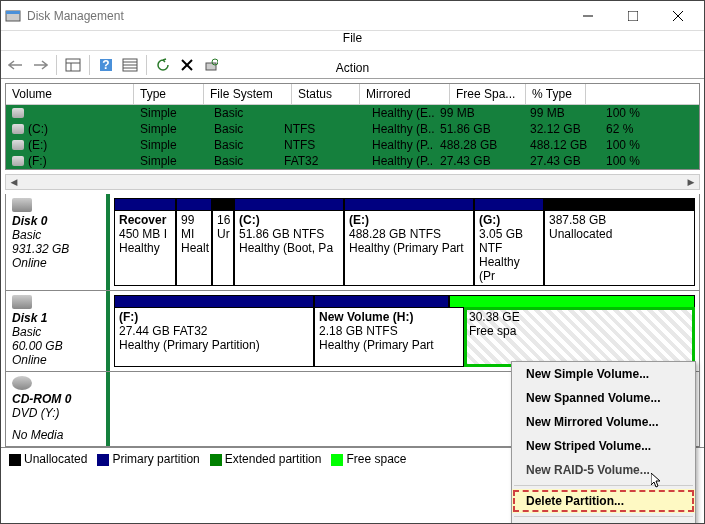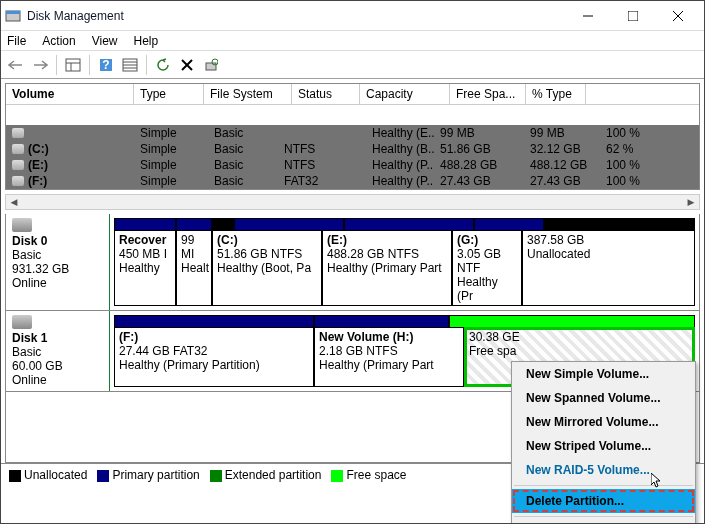--- a/index.html
+++ b/index.html
@@ -1,66 +1,66 @@
 <!DOCTYPE html>
 <html><head>
 <meta charset="utf-8">
 <style>
 * { margin: 0; padding: 0; box-sizing: border-box; font-family: "Segoe UI", Tahoma, sans-serif; font-size: 12px; }
 body { background: #fff; width: 705px; height: 524px; overflow: hidden; border: 1px solid #444; position: relative; }
 
 .titlebar { height: 30px; display: flex; align-items: center; padding: 0 4px; background: #fff; border-bottom: 1px solid #ddd; }
 .titlebar .app-icon { width: 16px; height: 16px; margin-right: 6px; }
-.titlebar .title { flex: 1; font-size: 12px; color: #0f172a; }
+.titlebar .title { flex: 1; font-size: 12px; color: #737373; }
 .titlebar .winbtn { width: 45px; height: 30px; display: flex; align-items: center; justify-content: center; cursor: default; }
 .titlebar .winbtn svg { width: 10px; height: 10px; }
 
-.menubar { height: 20px; display: flex; align-items: center; padding: 0 6px; gap: 16px; border-bottom: 1px solid #ddd; }
+.menubar { height: 20px; display: flex; align-items: center; padding: 0 6px; gap: 16px; border-bottom: 1px solid #ddd; flex-direction: column; }
 .menubar span { font-size: 12px; cursor: default; }
 
 .toolbar { height: 28px; display: flex; align-items: center; padding: 0 4px; gap: 2px; border-bottom: 1px solid #a0a0a0; }
 .toolbar .btn { width: 22px; height: 22px; display: flex; align-items: center; justify-content: center; cursor: default; }
 .toolbar .sep { width: 1px; height: 20px; background: #ccc; margin: 0 3px; }
 
 .volume-table { border: 1px solid #888; margin: 4px; }
 .vt-header { display: flex; background: #fff; border-bottom: 1px solid #ccc; }
 .vt-header .col { padding: 3px 6px; border-right: 1px solid #ccc; font-size: 12px; background: #fff; }
-.vt-body { background: #737373; max-height: 85px; overflow: hidden; position: relative; margin-top: 20px; }
+.vt-body { background: #15803d; max-height: 85px; overflow: hidden; position: relative; }
 .vt-row { display: flex; }
 .vt-row .col { padding: 1px 6px; font-size: 12px; white-space: nowrap; overflow: hidden; display: flex; align-items: center; }
 .drive-icon { width: 12px; height: 10px; background: linear-gradient(#ddd,#aaa); border-radius: 2px; margin-right: 4px; display: inline-block; }
-.col1 { width: 128px; font-weight: bold; } .col2 { width: 74px; } .col3 { width: 70px; } .col4 { width: 88px; }
+.col1 { width: 128px; } .col2 { width: 74px; } .col3 { width: 70px; } .col4 { width: 88px; }
 .col5 { width: 68px; } .col6 { width: 90px; } .col7 { width: 76px; } .col8 { width: 60px; }
 
 .hscroll { height: 16px; background: #f0f0f0; border: 1px solid #ccc; margin: 0 4px 4px 4px; position: relative; }
 .hscroll .ar { position: absolute; top: 0; width: 16px; height: 14px; display: flex; align-items: center; justify-content: center; font-size: 9px; color: #555; }
 .hscroll .ar.left { left: 0; } .hscroll .ar.right { right: 0; }
 
 .disk-pane { margin: 0 4px; border: 1px solid #888; border-top: none; }
 .disk-row { display: flex; border-bottom: 1px solid #888; min-height: 80px; }
-.disk-info { width: 104px; border-right: 1px solid #15803d; padding: 4px 6px; font-size: 12px; }
+.disk-info { width: 104px; border-right: 4px solid #15803d; padding: 4px 6px; font-size: 12px; font-style: italic; }
 .disk-info .dicon { width: 20px; height: 14px; background: linear-gradient(#ccc,#888); border-radius: 2px; margin-bottom: 2px; }
 .disk-info b { font-weight: bold; }
 .disk-parts { flex: 1; display: flex; flex-direction: column; padding: 4px; gap: 0; justify-content: space-between; }
 .stripe { height: 12px; display: flex; }
 .stripe .seg { border: 1px solid #000; border-bottom: none; }
 .parts { flex: 1; display: flex; }
 .parts .part { border: 1px solid #000; padding: 2px 4px; font-size: 11px; overflow: hidden; }
 .parts .part b { font-weight: bold; display: block; }
 .navy { background: #000080; } .black { background: #000; } .lime { background: #00ff00; } .green { background: #008000; }
 .hatch { background: repeating-linear-gradient(45deg, #e8e8e8 0 4px, #fff 4px 8px); }
 .sel-green { outline: 3px solid #00c000; outline-offset: -3px; }
 
 .legend { display: flex; align-items: center; gap: 10px; padding: 4px 8px; font-size: 12px; border-top: 1px solid #888; }
 .legend .sw { width: 12px; height: 12px; display: inline-block; margin-right: 3px; vertical-align: middle; }
 
 .ctxmenu { position: absolute; left: 510px; top: 360px; width: 185px; background: #f0f0f0; border: 1px solid #999; box-shadow: 2px 2px 4px rgba(0,0,0,0.3); z-index: 100; }
 .ctxmenu .item { padding: 5px 14px; font-size: 12px; cursor: default; font-weight: bold; }
-.ctxmenu .item.disabled { color: #0369a1; }
-.ctxmenu .item.hl { background: #0ea5e9; outline: 2px dashed #d04040; outline-offset: -3px; }
+.ctxmenu .item.disabled { color: #404040; }
+.ctxmenu .item.hl { background: #fef9c3; outline: 2px dashed #d04040; outline-offset: -3px; }
 .ctxmenu .msep { height: 1px; background: #ccc; margin: 3px 2px; }
 .cursor-arrow { position: absolute; left: 650px; top: 472px; z-index: 101; }
 </style>
 </head>
 <body>
 
 <div class="titlebar">
   <svg class="app-icon" viewBox="0 0 16 16">
       <rect x="1" y="3" width="14" height="10" fill="#ccc" stroke="#555"></rect>
       <rect x="1" y="3" width="14" height="3" fill="#4a90d9"></rect>
@@ -144,21 +144,21 @@
       </svg>
     </div>
 </div>
 
 <div class="volume-table">
   <div class="vt-header">
     <div class="col col1">Volume</div>
     <div class="col col3">Type</div>
     <div class="col col4">File System</div>
     <div class="col col5">Status</div>
-    <div class="col col6">Capacity</div>
+    <div class="col col6">Mirrored</div>
     <div class="col col7">Free Spa...</div>
     <div class="col col8">% Type</div>
   </div>
   <div class="vt-body">
     <div class="vt-row">
       <div class="col col1">
           <span class="drive-icon"></span>
           <span></span>
         </div>
       <div class="col col2">Simple</div>
@@ -230,20 +230,21 @@
           <div class="seg navy" style="width:36px"></div>
           <div class="seg black" style="width:22px"></div>
       <div class="seg navy" style="width:110px"></div>
           <div class="seg navy" style="width:130px"></div>
           <div class="seg navy" style="width:70px"></div>
           <div class="seg black" style="flex:1"></div>
     </div>
     <div class="parts">
       <div class="part" style="width:62px"><b>Recover</b><span>450 MB I</span><br><span>Healthy</span></div>
       <div class="part" style="width:36px"><b></b><span>99 MI</span><br><span>Healt</span></div>
+      <div class="part" style="width:22px"><b></b><span>16</span><br><span>Ur</span></div>
       <div class="part" style="width:110px"><b>(C:)</b><span>51.86 GB NTFS</span><br><span>Healthy (Boot, Pa</span></div>
       <div class="part" style="width:130px"><b>(E:)</b><span>488.28 GB NTFS</span><br><span>Healthy (Primary Part</span></div>
       <div class="part" style="width:70px"><b>(G:)</b><span>3.05 GB NTF</span><br><span>Healthy (Pr</span></div>
       <div class="part" style="flex:1"><b></b><span>387.58 GB</span><br><span>Unallocated</span></div>
     </div>
   </div>
 </div>
 
 <div class="disk-row">
   <div class="disk-info">
@@ -261,20 +262,27 @@
     </div>
     <div class="parts">
       <div class="part" style="width:200px"><b>(F:)</b><span>27.44 GB FAT32</span><br><span>Healthy (Primary Partition)</span></div>
       <div class="part" style="width:150px"><b>New Volume  (H:)</b><span>2.18 GB NTFS</span><br><span>Healthy (Primary Part</span></div>
       <div class="part hatch sel-green" style="flex:1"><b></b><span>30.38 GE</span><br><span>Free spa</span></div>
     </div>
   </div>
 </div>
 
 <div class="disk-row" style="min-height:70px;border-bottom:none">
+  <div class="disk-info">
+    <div class="dicon" style="border-radius:50%"></div>
+    <b>CD-ROM 0</b>
+    <div>DVD (Y:)</div>
+    <div style="height:8px"></div>
+    <div>No Media</div>
+  </div>
   <div class="disk-parts"></div>
 </div>
 </div>
 
 <div class="legend">
   <span><span class="sw black"></span><span>Unallocated</span></span>
   <span><span class="sw navy"></span><span>Primary partition</span></span>
   <span><span class="sw green"></span><span>Extended partition</span></span>
   <span><span class="sw lime"></span><span>Free space</span></span>
 </div>

